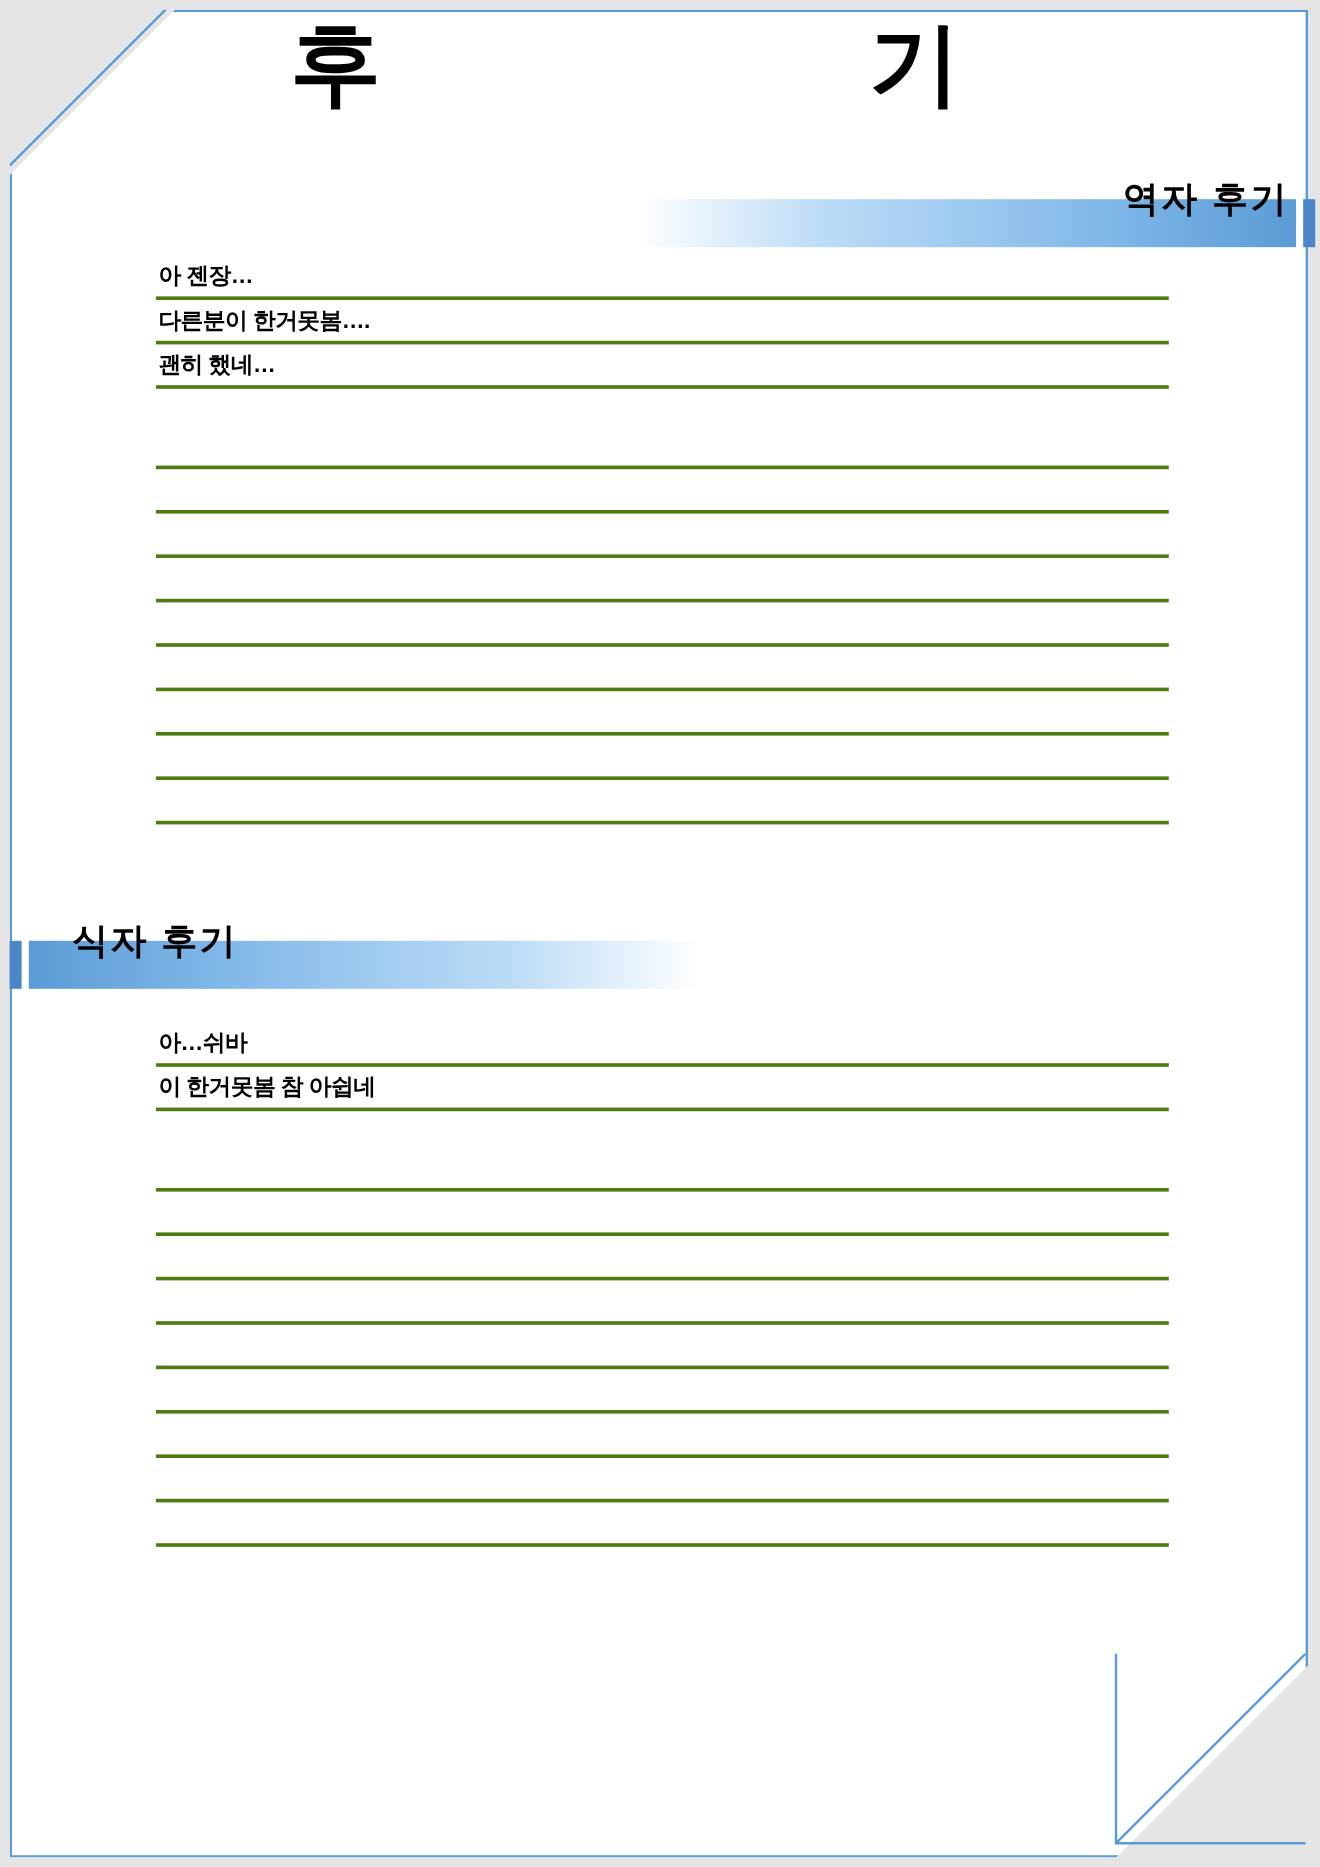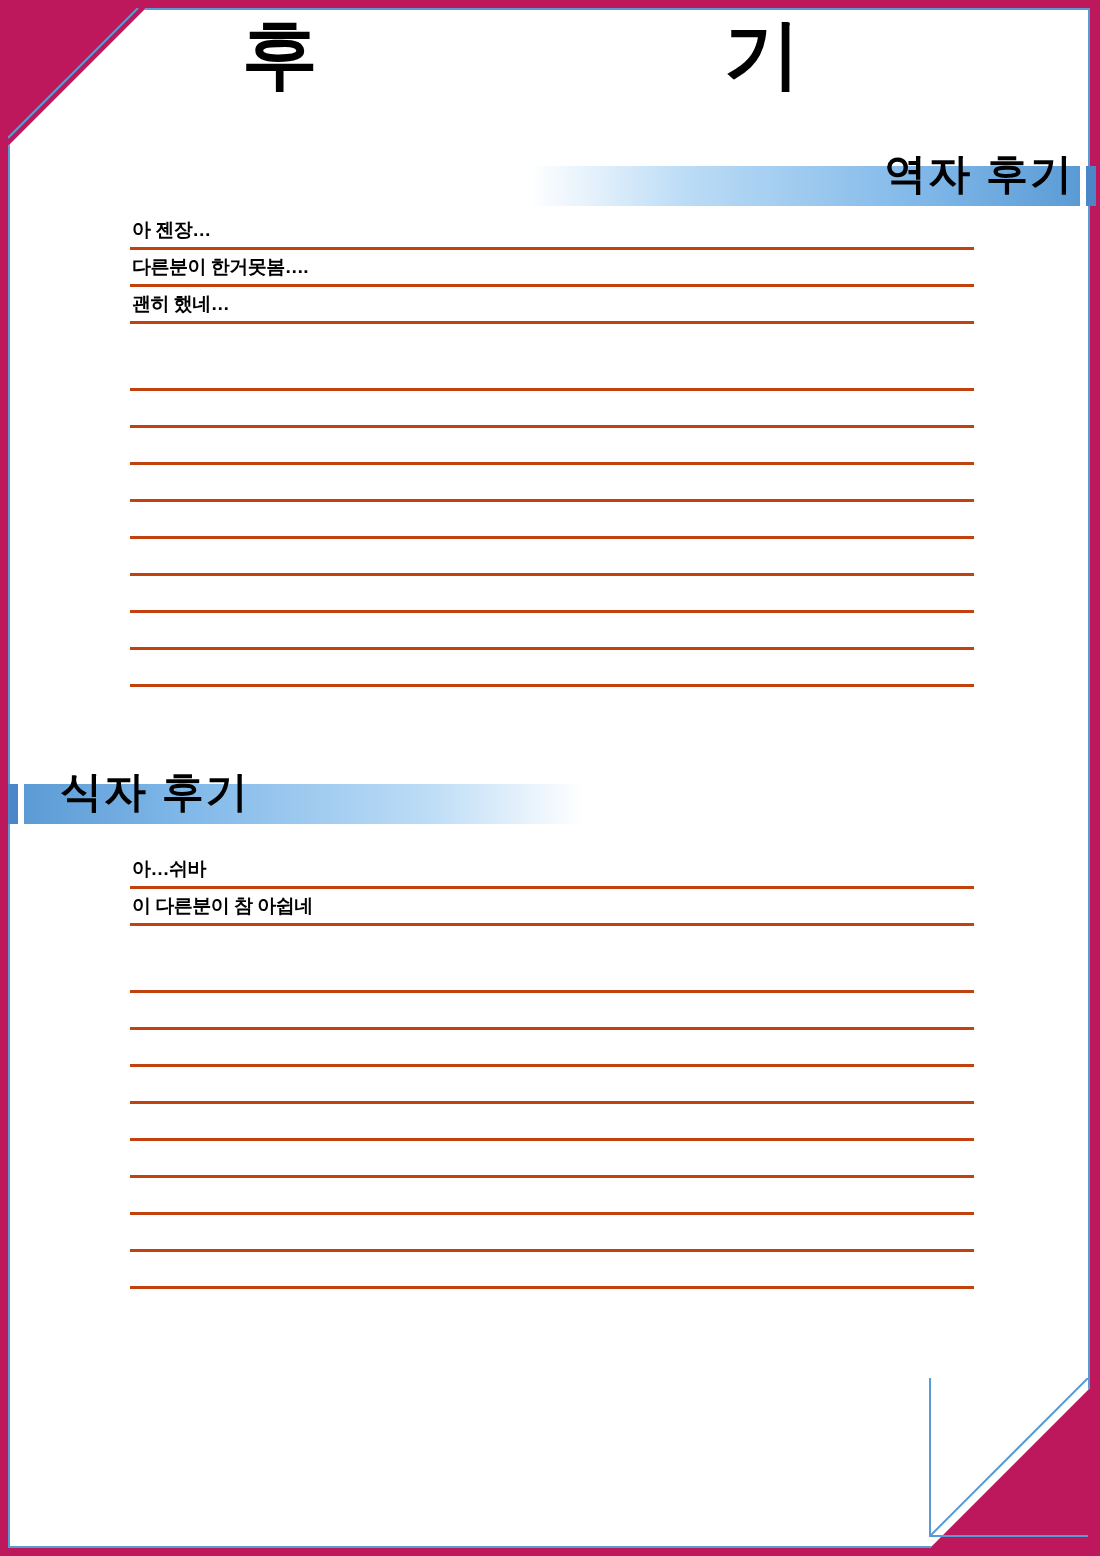--- a/index.html
+++ b/index.html
@@ -4,21 +4,21 @@
 <style>
   html, body {
     margin: 0;
     padding: 0;
     background: #ffffff;
   }
   #page {
     position: relative;
     width: 1100px;
     height: 1556px;
-    background: #be185d;
+    background: #e5e5e5;
     overflow: hidden;
     font-family: "Liberation Sans", sans-serif;
   }
 
   
   .sheet {
     position: absolute;
     left: 8px;
     top: 8px;
     width: 1082px;
@@ -97,40 +97,40 @@
     width: 10px;
     height: 40px;
     background: #4a86c8;
   }
   .section-head.right .cap { right: -16px; }
   .section-head.left  .cap { left: -16px; }
 
   .section-title {
     position: absolute;
     top: -12px;
-    font-size: 42px;
+    font-size: 30px;
     font-weight: bold;
     color: #000000;
     white-space: nowrap;
     letter-spacing: 2px;
   }
   .section-head.right .section-title { right: 6px; }
   .section-head.left  .section-title { left: 36px; }
 
   
   .ruled {
     position: absolute;
     width: 844px;
     left: 130px;
   }
   .ruled .line {
     position: relative;
     height: 37px;
     box-sizing: border-box;
-    border-bottom: 3px solid #c2410c;
+    border-bottom: 3px solid #4d7c0f;
   }
   .ruled .line .txt {
     position: absolute;
     left: 2px;
     bottom: 4px;
     font-size: 19px;
     font-weight: bold;
     color: #000000;
     white-space: nowrap;
     letter-spacing: -0.5px;
@@ -188,21 +188,21 @@
     <div class="bar"></div>
     <div class="cap"></div>
     <div class="section-title">식자 후기</div>
   </div>
 
   <div class="ruled" style="top:852px;text-decoration:underline;">
     <div class="line">
       <span class="txt">아…쉬바</span>
     </div>
     <div class="line">
-      <span class="txt">이 다른분이 참 아쉽네</span>
+      <span class="txt">이 한거못봄 참 아쉽네</span>
     </div>
     <div class="gap"></div>
     <div class="line"></div>
     <div class="line"></div>
     <div class="line"></div>
     <div class="line"></div>
     <div class="line"></div>
     <div class="line"></div>
     <div class="line"></div>
     <div class="line"></div>

